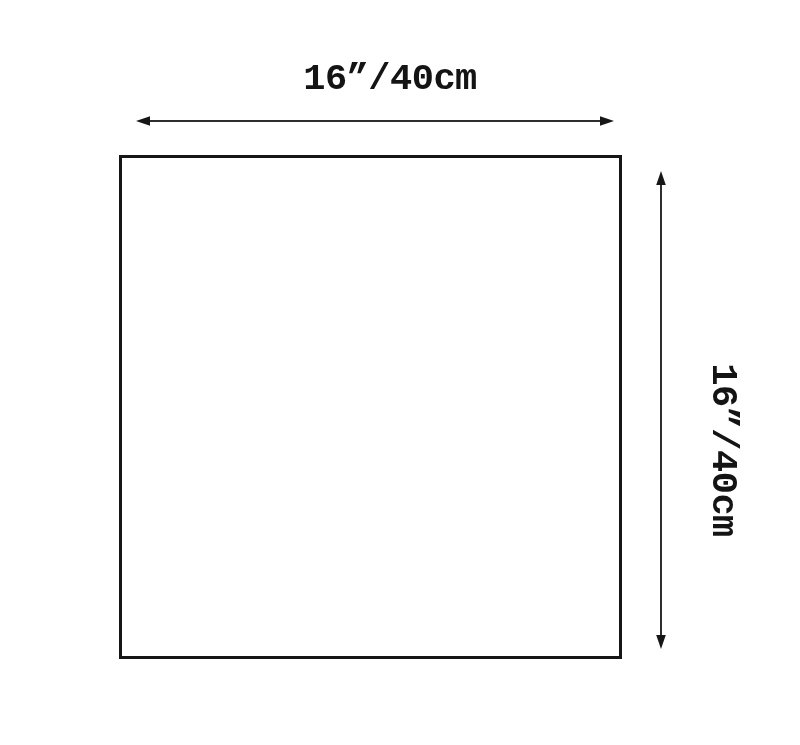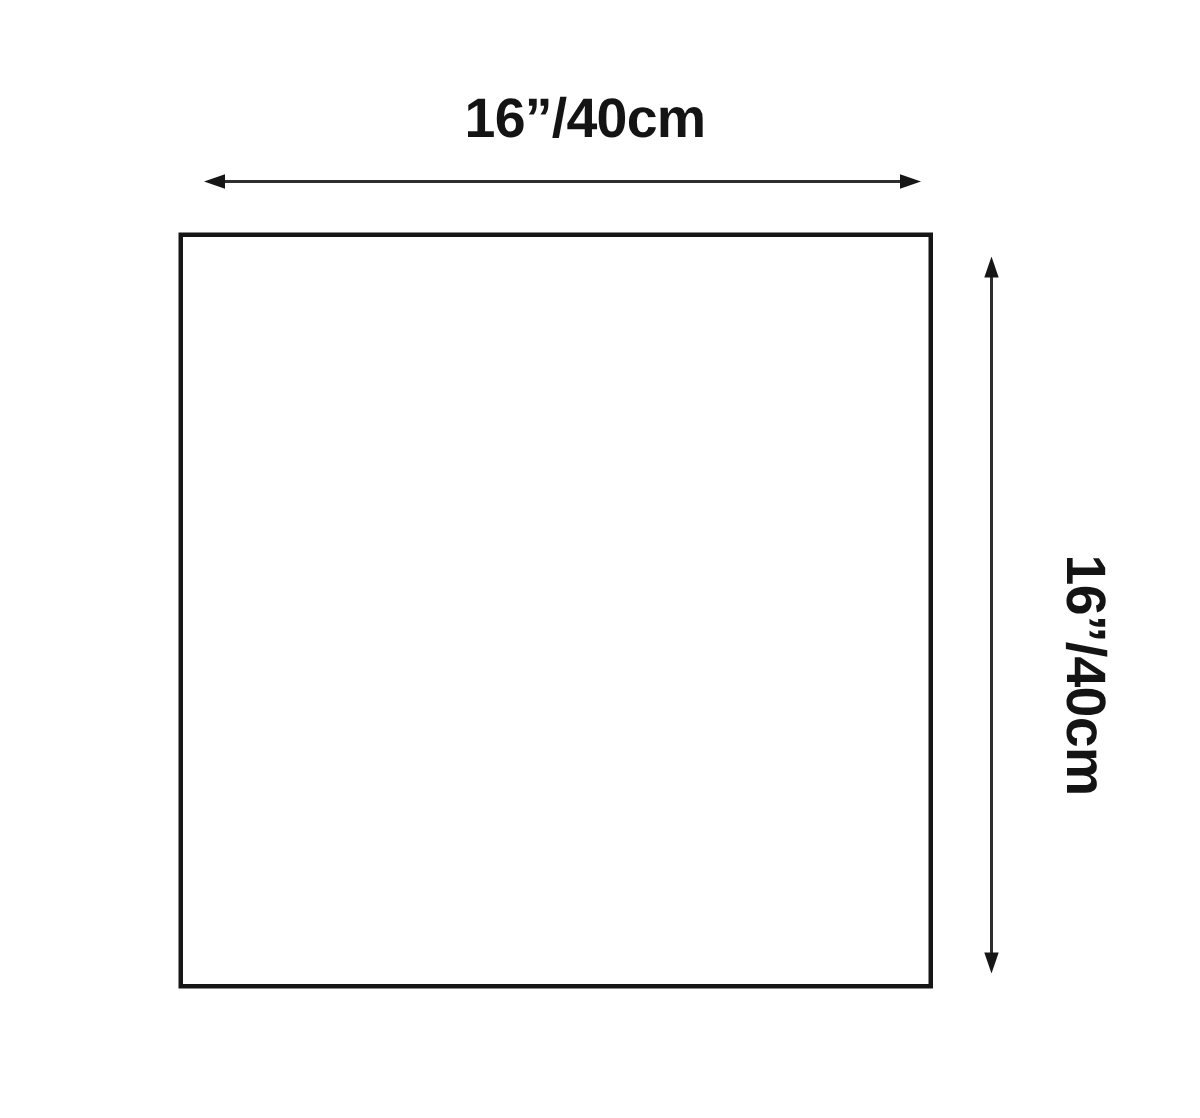--- a/index.html
+++ b/index.html
@@ -12,21 +12,21 @@
   * { margin: 0; padding: 0; box-sizing: border-box; }
   html, body {
     background: var(--background);
   }
   .canvas {
     position: relative;
     width: 800px;
     height: 745px;
     background: var(--background);
     overflow: hidden;
-    font-family: Liberation Sans, sans-serif;
+    font-family: Liberation Mono, monospace;
   }
   .square {
     position: absolute;
     left: 119px;
     top: 155px;
     width: 503px;
     height: 504px;
     border: 3px solid var(--square_border);
     background: var(--background);
   }

